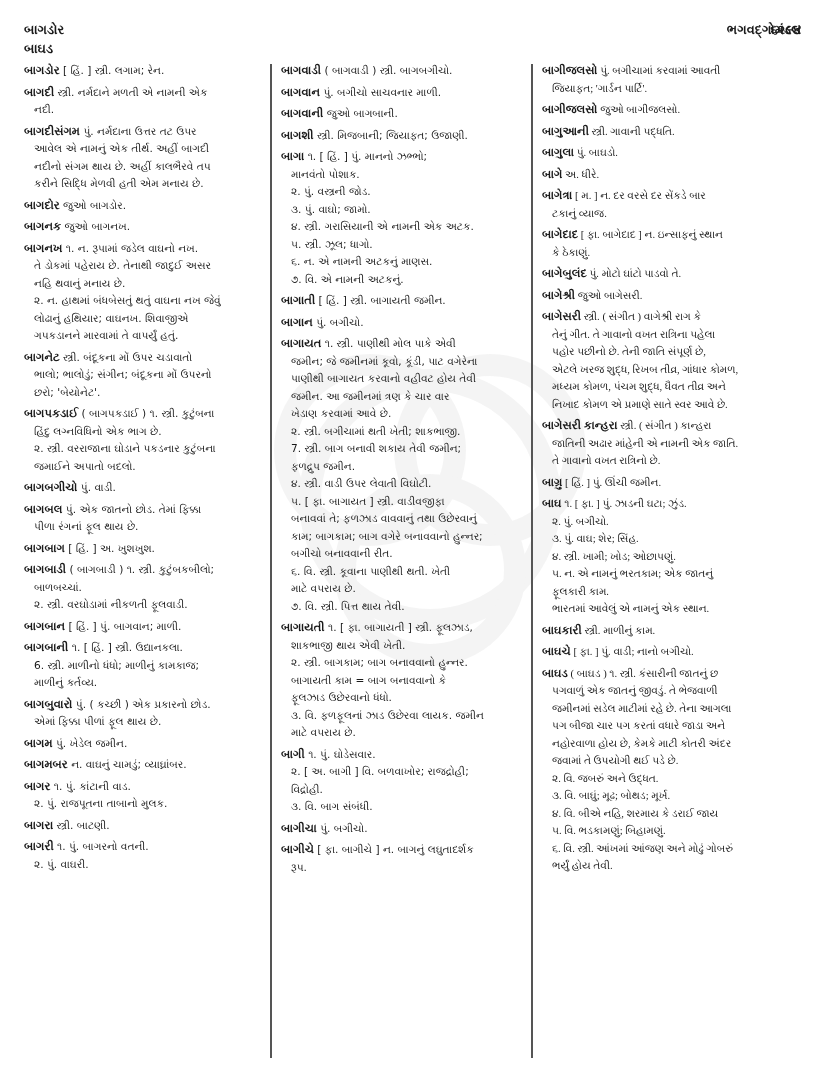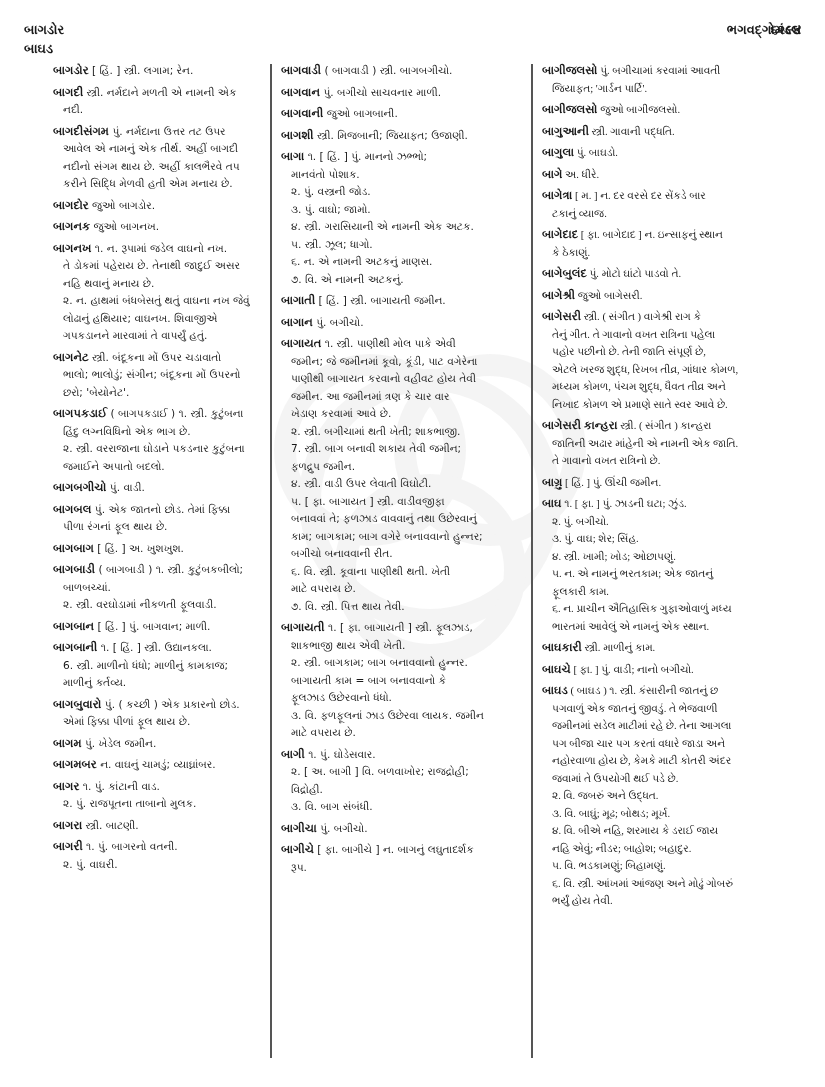--- a/index.html
+++ b/index.html
@@ -17,21 +17,21 @@
   }
   .header .left { position: absolute; left: 0; top: 0; }
   .header .center { position: absolute; left: 0; right: 0; top: 0; text-align: right; }
   .header .right { position: absolute; right: 0; top: 0; }
   .subhead {
     position: absolute; left: 24px; top: 41px; font-size: 13px; font-weight: bold;
   }
   .col {
     position: absolute; top: 62px; font-size: 10.6px; line-height: 17.5px;
   }
-  .col1 { left: 24px; width: 240px; margin-left: 29px; }
+  .col1 { left: 24px; width: 240px; }
   .col2 { left: 281px; width: 243px; }
   .col3 { left: 542px; width: 262px; font-family: Liberation Serif, serif; }
   .rule {
     position: absolute; top: 64px; width: 1.5px; height: 994px; background: #555;
   }
   .rule1 { left: 270px; }
   .rule2 { left: 531px; }
   .entry { margin: 0 0 4px 0; text-align: justify; }
   .entry .line { display: block; }
   .entry .cont { display: block; padding-left: 10px; }
@@ -260,37 +260,35 @@
     <div class="entry">
       <span class="line"><span class="hw">બાગ્રુ</span> <span>[ હિં. ] પું. ઊંચી જમીન.</span></span>
     </div>
     <div class="entry">
       <span class="line"><span class="hw">બાઘ</span> <span>૧. [ ફા. ] પું. ઝાડની ઘટા; ઝુંડ.</span></span>
       <span class="cont"><span>૨. પું. બગીચો.</span></span>
       <span class="cont"><span>૩. પું. વાઘ; શેર; સિંહ.</span></span>
       <span class="cont"><span>૪. સ્ત્રી. ખામી; ખોડ; ઓછાપણું.</span></span>
       <span class="cont"><span>૫. ન. એ નામનું ભરતકામ; એક જાતનું</span></span>
       <span class="cont"><span>ફૂલકારી કામ.</span></span>
-      <span class="cont"><span>૬. ન. પ્રાચીન ઐતિહાસિક ગુફાઓવાળું મધ્ય</span></span>
       <span class="cont"><span>ભારતમાં આવેલું એ નામનું એક સ્થાન.</span></span>
     </div>
     <div class="entry">
       <span class="line"><span class="hw">બાઘકારી</span> <span>સ્ત્રી. માળીનું કામ.</span></span>
     </div>
     <div class="entry">
       <span class="line"><span class="hw">બાઘચે</span> <span>[ ફા. ] પું. વાડી; નાનો બગીચો.</span></span>
     </div>
     <div class="entry">
       <span class="line"><span class="hw">બાઘડ</span> <span>( બાઘડ ) ૧. સ્ત્રી. કંસારીની જાતનું છ</span></span>
       <span class="cont"><span>પગવાળું એક જાતનું જીવડું. તે ભેજવાળી</span></span>
       <span class="cont"><span>જમીનમાં સડેલ માટીમાં રહે છે. તેના આગલા</span></span>
       <span class="cont"><span>પગ બીજા ચાર પગ કરતાં વધારે જાડા અને</span></span>
       <span class="cont"><span>નહોરવાળા હોય છે, કેમકે માટી કોતરી અંદર</span></span>
       <span class="cont"><span>જવામાં તે ઉપયોગી થઈ પડે છે.</span></span>
       <span class="cont"><span>૨. વિ. જબરું અને ઉદ્ધત.</span></span>
       <span class="cont"><span>૩. વિ. બાઘું; મૂઢ; બોથડ; મૂર્ખ.</span></span>
       <span class="cont"><span>૪. વિ. બીએ નહિ, શરમાય કે ડરાઈ જાય</span></span>
-      <span class="cont"><span>નહિ એવું; નીડર; બાહોશ; બહાદુર.</span></span>
       <span class="cont"><span>૫. વિ. ભડકામણું; બિહામણું.</span></span>
       <span class="cont"><span>૬. વિ. સ્ત્રી. આંખમાં આંજણ અને મોઢું ગોબરું</span></span>
       <span class="cont"><span>ભર્યું હોય તેવી.</span></span>
     </div>
   </div>
 
 </body></html>

